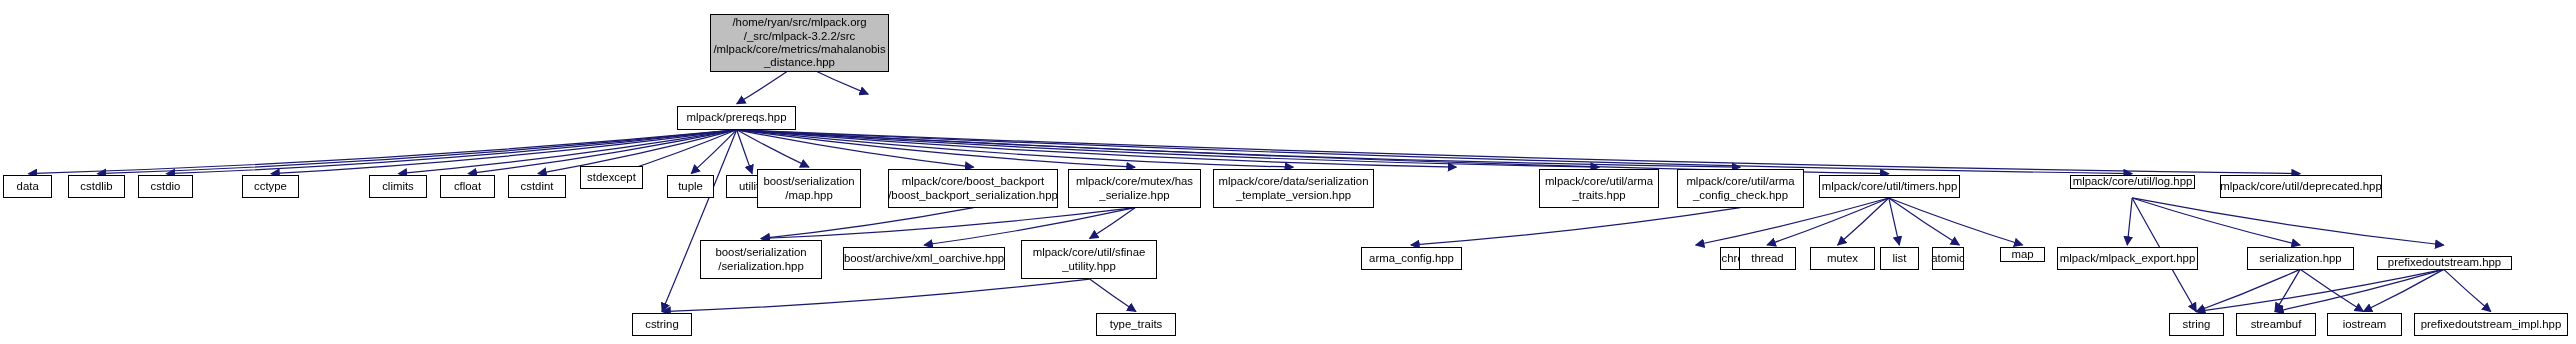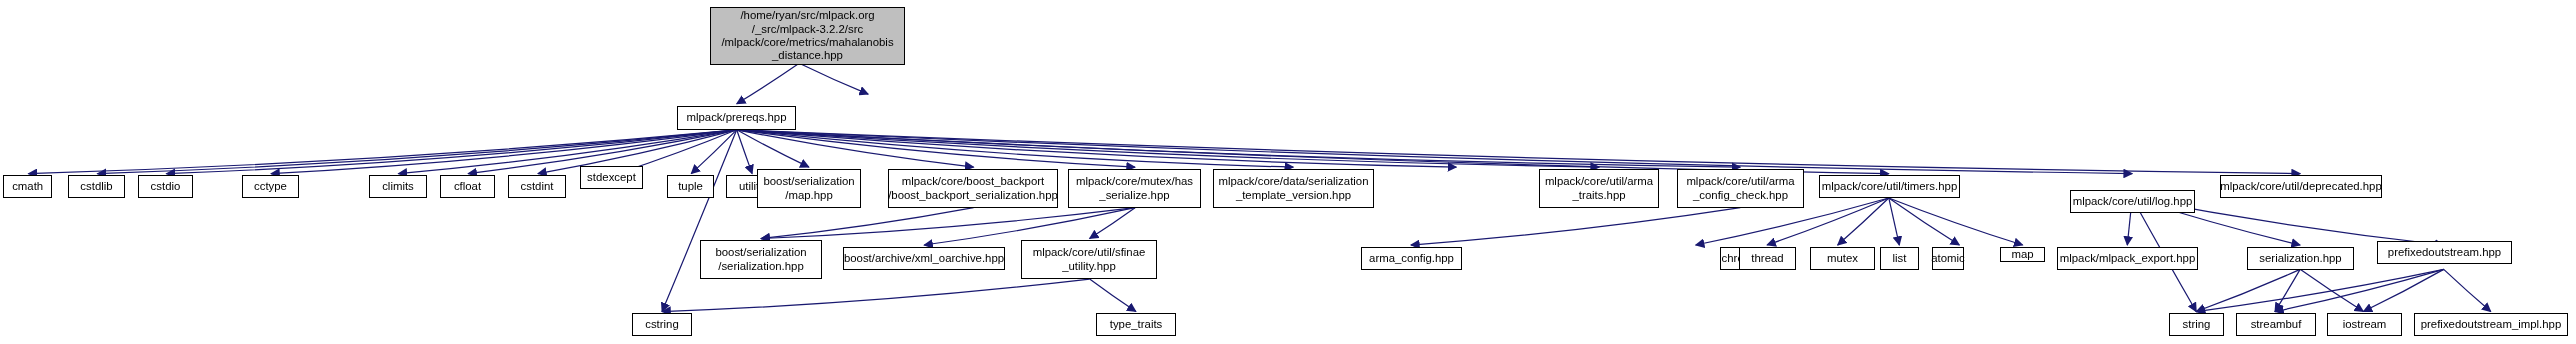--- a/index.html
+++ b/index.html
@@ -88,28 +88,28 @@
       <path d="M2627,244 Q2819,280.68 3011,302" fill="none" stroke="#191970" stroke-width="1.5" marker-end="url(#arrow)"></path>
       <path d="M2834,332 Q2770,360.56 2706,384" fill="none" stroke="#191970" stroke-width="1.5" marker-end="url(#arrow)"></path>
       <path d="M2834,332 Q2818.5,358.62 2803,384" fill="none" stroke="#191970" stroke-width="1.5" marker-end="url(#arrow)"></path>
       <path d="M2834,332 Q2873,359.56 2912,384" fill="none" stroke="#191970" stroke-width="1.5" marker-end="url(#arrow)"></path>
       <path d="M3011,332 Q2858.5,364.1 2706,384" fill="none" stroke="#191970" stroke-width="1.5" marker-end="url(#arrow)"></path>
       <path d="M3011,332 Q2907,362.16 2803,384" fill="none" stroke="#191970" stroke-width="1.5" marker-end="url(#arrow)"></path>
       <path d="M3011,332 Q2961.5,359.98 2912,384" fill="none" stroke="#191970" stroke-width="1.5" marker-end="url(#arrow)"></path>
       <path d="M3011,332 Q3040,359.16 3069,384" fill="none" stroke="#191970" stroke-width="1.5" marker-end="url(#arrow)"></path>
     </svg>
 
-  <div class="node main" style="left:710px;top:7px;width:195px;height:58px">/home/ryan/src/mlpack.org
+  <div class="node main" style="left:710px;top:14px;width:179px;height:58px">/home/ryan/src/mlpack.org
 /_src/mlpack-3.2.2/src
 /mlpack/core/metrics/mahalanobis
 _distance.hpp</div>
 
   <div class="node" style="left:677px;top:106px;width:119px;height:24px">mlpack/prereqs.hpp</div>
 
-  <div class="node" style="left:3.2px;top:175px;width:49px;height:23px">cmath</div>
+  <div class="node" style="left:3.2px;top:175px;width:49px;height:23px">data</div>
   <div class="node" style="left:68px;top:175px;width:57px;height:23px">cstdlib</div>
   <div class="node" style="left:138px;top:175px;width:55px;height:23px">cstdio</div>
   <div class="node" style="left:242px;top:175px;width:57px;height:23px">cctype</div>
   <div class="node" style="left:369px;top:175px;width:58px;height:23px">climits</div>
   <div class="node" style="left:440px;top:175px;width:55px;height:23px">cfloat</div>
   <div class="node" style="left:508px;top:175px;width:58px;height:23px">cstdint</div>
   <div class="node" style="left:580px;top:166px;width:63px;height:23px">stdexcept</div>
   <div class="node" style="left:667px;top:175px;width:47px;height:23px">tuple</div>
   <div class="node" style="left:726px;top:175px;width:52px;height:23px">utility</div>
 
@@ -119,38 +119,38 @@
 /boost_backport_serialization.hpp</div>
   <div class="node" style="left:1068px;top:169px;width:133px;height:39px">mlpack/core/mutex/has
 _serialize.hpp</div>
   <div class="node" style="left:1213px;top:169px;width:161px;height:39px">mlpack/core/data/serialization
 _template_version.hpp</div>
   <div class="node" style="left:1539px;top:169px;width:120px;height:39px">mlpack/core/util/arma
 _traits.hpp</div>
   <div class="node" style="left:1677px;top:169px;width:127px;height:39px">mlpack/core/util/arma
 _config_check.hpp</div>
   <div class="node" style="left:1819px;top:175px;width:141px;height:23px">mlpack/core/util/timers.hpp</div>
-  <div class="node" style="left:2070px;top:190px;width:125px;height:23px">mlpack/core/util/log.hpp</div>
+  <div class="node" style="left:2070px;top:175px;width:125px;height:14px">mlpack/core/util/log.hpp</div>
   <div class="node" style="left:2220px;top:175px;width:162px;height:23px">mlpack/core/util/deprecated.hpp</div>
 
   <div class="node" style="left:700px;top:240px;width:122px;height:39px">boost/serialization
 /serialization.hpp</div>
   <div class="node" style="left:843px;top:247px;width:162px;height:23px">boost/archive/xml_oarchive.hpp</div>
   <div class="node" style="left:1021px;top:240px;width:136px;height:39px">mlpack/core/util/sfinae
 _utility.hpp</div>
   <div class="node" style="left:1361px;top:247px;width:101px;height:23px">arma_config.hpp</div>
   <div class="node" style="left:1720px;top:247px;width:38px;height:23px">chrono</div>
   <div class="node" style="left:1739px;top:247px;width:57px;height:23px">thread</div>
   <div class="node" style="left:1810px;top:247px;width:65px;height:23px">mutex</div>
   <div class="node" style="left:1880px;top:247px;width:39px;height:23px">list</div>
   <div class="node" style="left:1932px;top:247px;width:32px;height:23px">atomic</div>
   <div class="node" style="left:2000px;top:247px;width:45px;height:15px">map</div>
   <div class="node" style="left:2057px;top:247px;width:141px;height:23px">mlpack/mlpack_export.hpp</div>
   <div class="node" style="left:2247px;top:247px;width:107px;height:23px">serialization.hpp</div>
-  <div class="node" style="left:2377px;top:241px;width:135px;height:23px">prefixedoutstream.hpp</div>
+  <div class="node" style="left:2377px;top:256px;width:135px;height:14px">prefixedoutstream.hpp</div>
 
   <div class="node" style="left:632px;top:313px;width:60px;height:23px">cstring</div>
   <div class="node" style="left:1096px;top:313px;width:80px;height:23px">type_traits</div>
   <div class="node" style="left:2169px;top:313px;width:55px;height:23px">string</div>
   <div class="node" style="left:2236px;top:313px;width:80px;height:23px">streambuf</div>
   <div class="node" style="left:2327px;top:313px;width:75px;height:23px">iostream</div>
   <div class="node" style="left:2414px;top:313px;width:154px;height:23px">prefixedoutstream_impl.hpp</div>
 
 </div>
 

